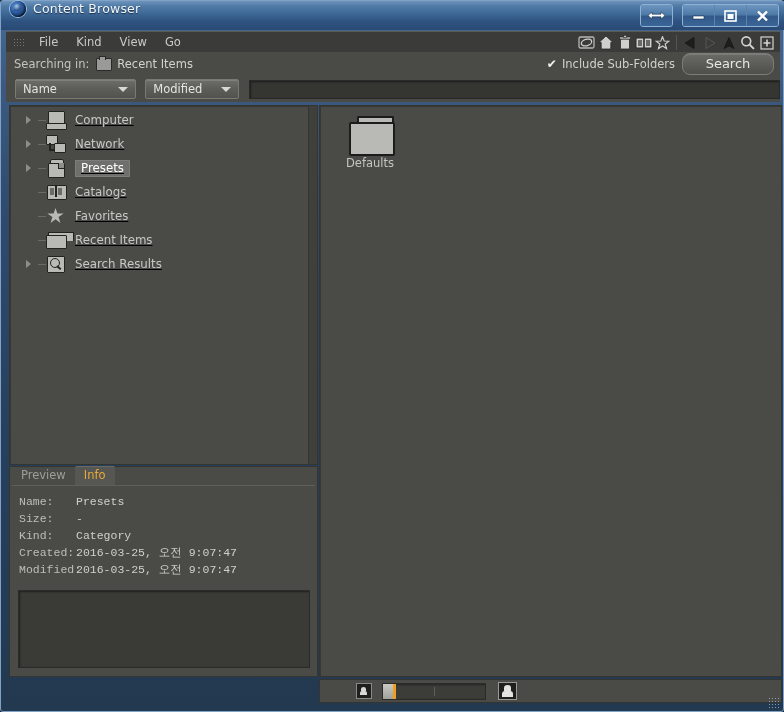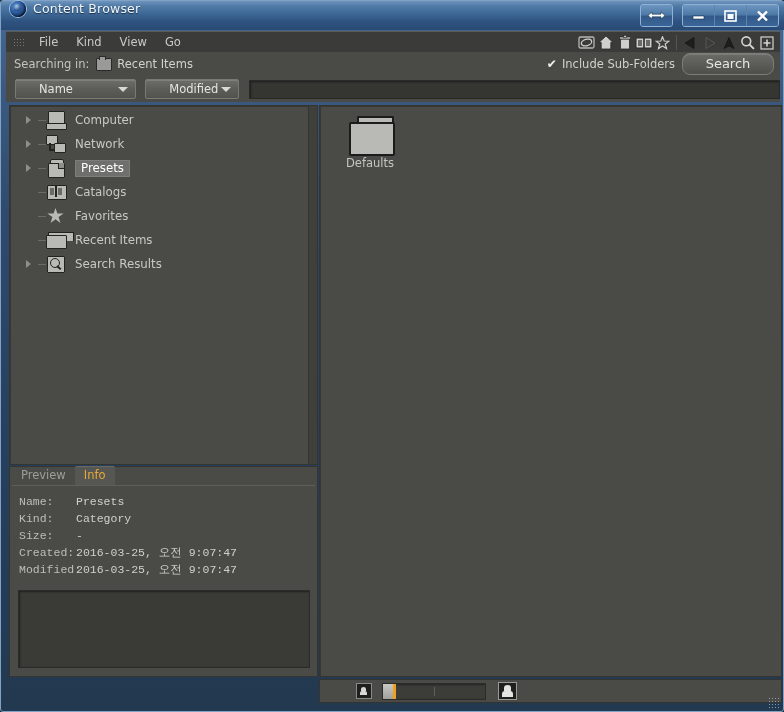--- a/index.html
+++ b/index.html
@@ -114,21 +114,21 @@
   .select {
     position: relative; height: 18px; margin-left: 9px;
     background: linear-gradient(180deg,#6d6d69 0%,#5c5c58 50%,#52524e 100%);
     border: 1px solid #7a7a75; border-radius: 2px;
     display: flex; align-items: center;
     color: #e4e4e0; font-size: 11.5px;
     box-shadow: inset 0 1px 0 rgba(255,255,255,.13);
   }
   .select.w1 { width: 120px; }
   .select.w2 { width: 92px; margin-left: 9px; }
-  .select .lbl { padding-left: 23px; }
+  .select .lbl { padding-left: 7px; }
   .select .arrow {
     position:absolute; right: 7px; top: 50%; margin-top:-2px;
     width:0;height:0;border-left:5px solid transparent;border-right:5px solid transparent;border-top:5px solid #d8d8d4;
   }
   .text-input {
     margin-left: 10px; height: 17px; width: 524px;
     background: #353532; border: 1px solid #2a2a28;
     box-shadow: inset 1px 1px 2px rgba(0,0,0,.45);
     color: #dcdcd8; font-size:11.5px; padding: 0 4px; line-height: 17px;
   }
@@ -140,21 +140,21 @@
     border: 1px solid #343431;
     box-shadow: inset 1px 1px 0 rgba(0,0,0,.25);
     overflow: hidden;
   }
   .tree-scroll-v {
     position:absolute; right:0; top:0; width: 8px; height:100%;
     background:#3f3f3c; border-left:1px solid #343431;
   }
   .tree-list { padding-top: 2px; }
   .tree-row {
-    display: flex; align-items: center; height: 24px; position: relative; padding-left: 14px;
+    display: flex; align-items: center; height: 24px; position: relative; padding-left: 14px; text-decoration: underline;
   }
   .tw-expander {
     position:absolute; left: 16px; width:0;height:0;
     border-top:4px solid transparent;border-bottom:4px solid transparent;border-left:5px solid #8e8e8a;
   }
   .tw-line {
     position:absolute; left: 28px; width: 8px; height:1px; background:#6a6a66;
   }
   .tw-icon { width: 20px; height: 18px; margin-left: 22px; margin-right: 9px; position: relative; flex: none; }
   .tw-label { color: #c8c8c4; font-size: 11.8px; }
@@ -502,26 +502,26 @@
       <div class="tab">Preview</div>
       <div class="tab active">Info</div>
     </div>
     <div class="tab-underline"></div>
     <div class="info-rows">
       <div class="irow">
         <span class="ikey">Name:</span>
         <span class="ival">Presets</span>
       </div>
       <div class="irow">
+        <span class="ikey">Size:</span>
+        <span class="ival">-</span>
+      </div>
+      <div class="irow">
         <span class="ikey">Kind:</span>
         <span class="ival">Category</span>
-      </div>
-      <div class="irow">
-        <span class="ikey">Size:</span>
-        <span class="ival">-</span>
       </div>
       <div class="irow">
         <span class="ikey">Created:</span>
         <span class="ival">2016-03-25, 오전 9:07:47</span>
       </div>
       <div class="irow">
         <span class="ikey">Modified:</span>
         <span class="ival">2016-03-25, 오전 9:07:47</span>
       </div>
     </div>

